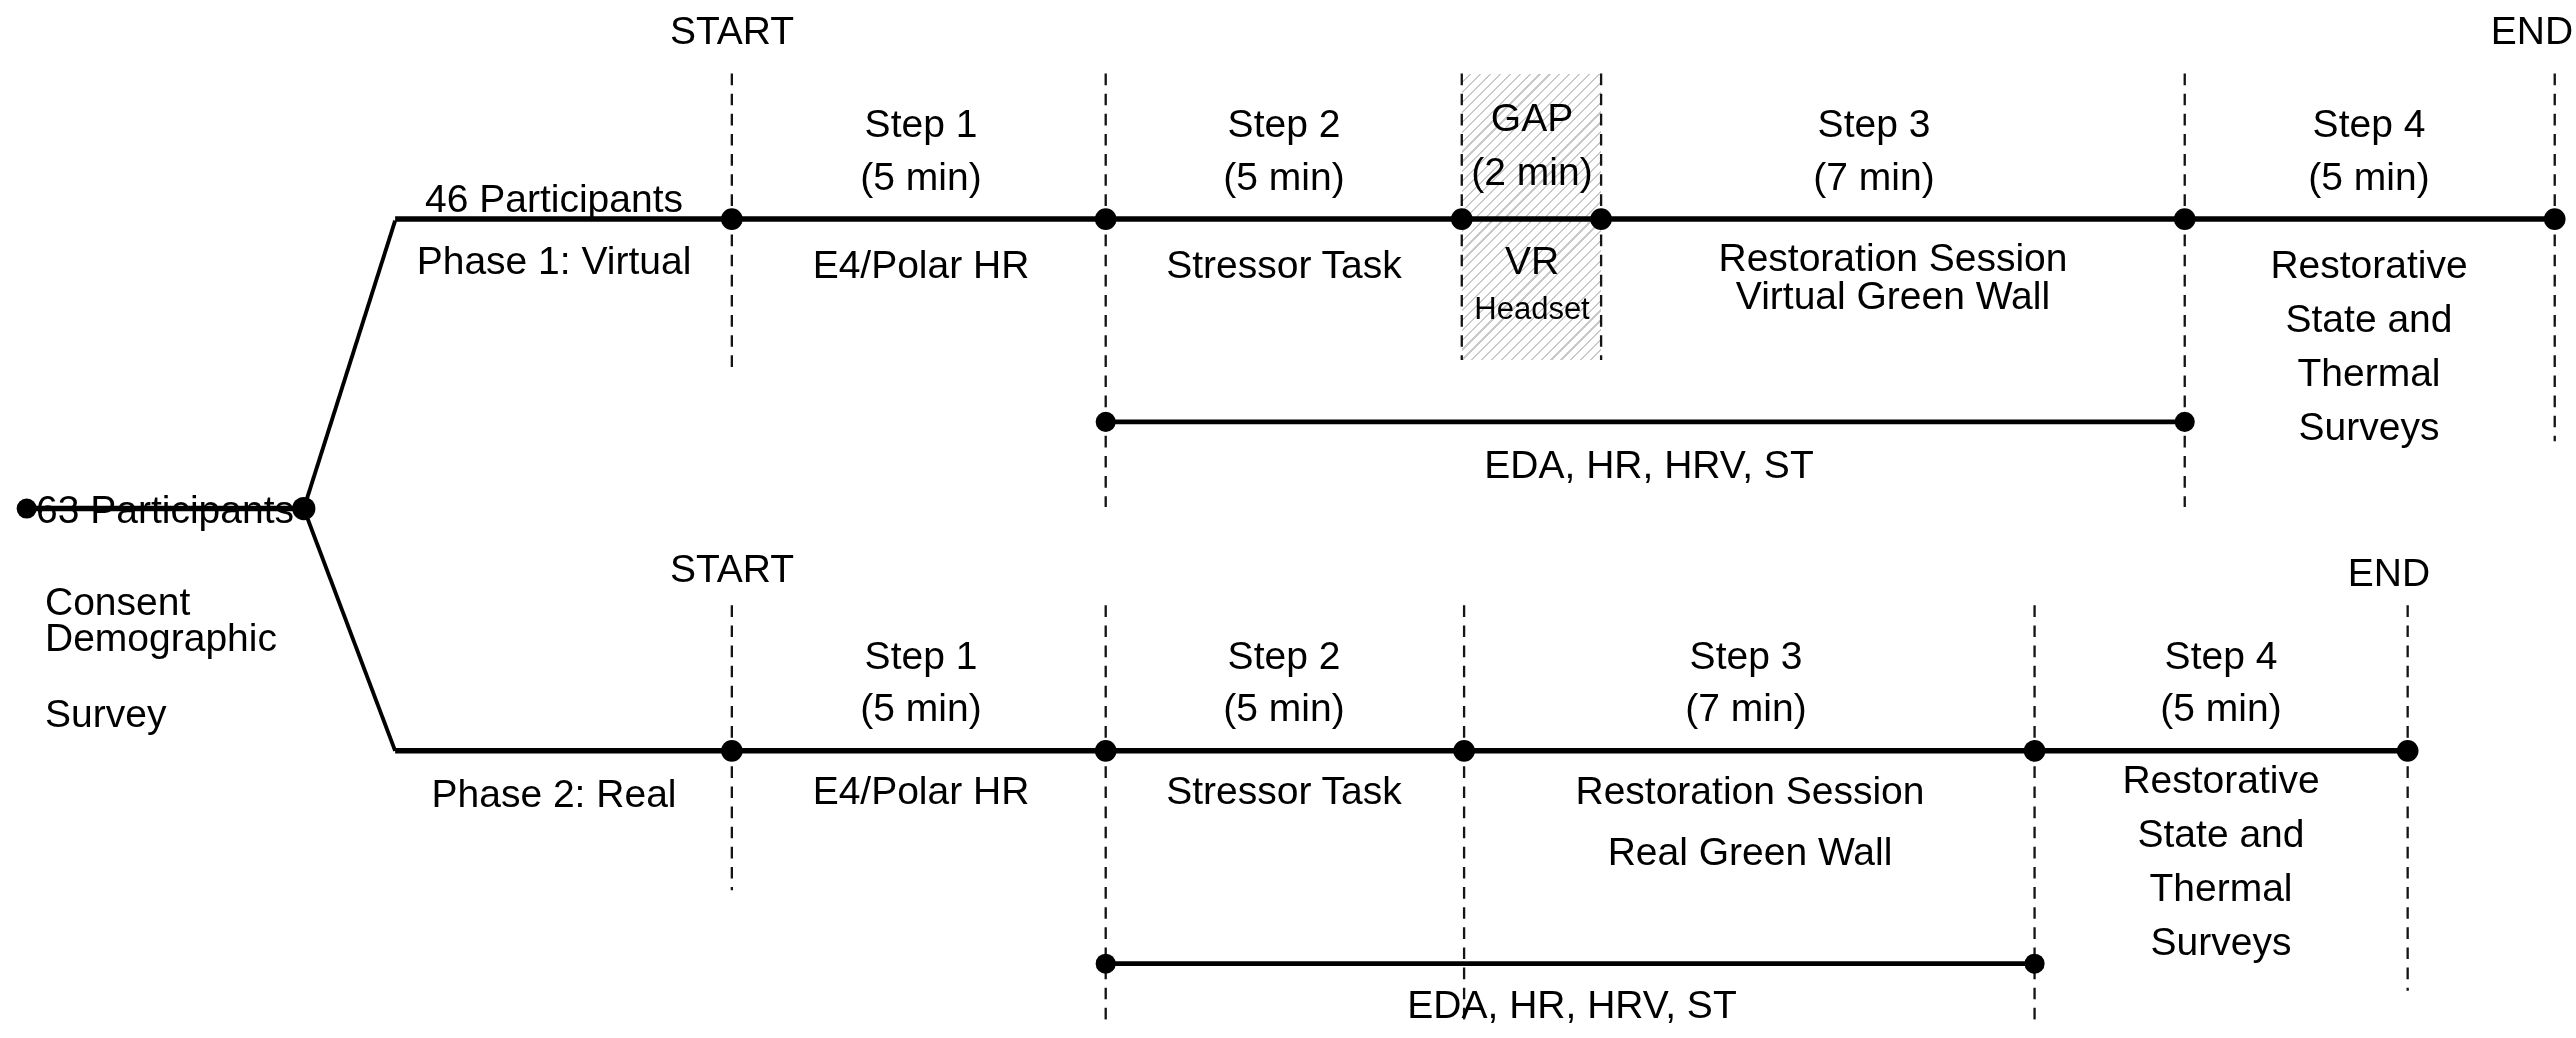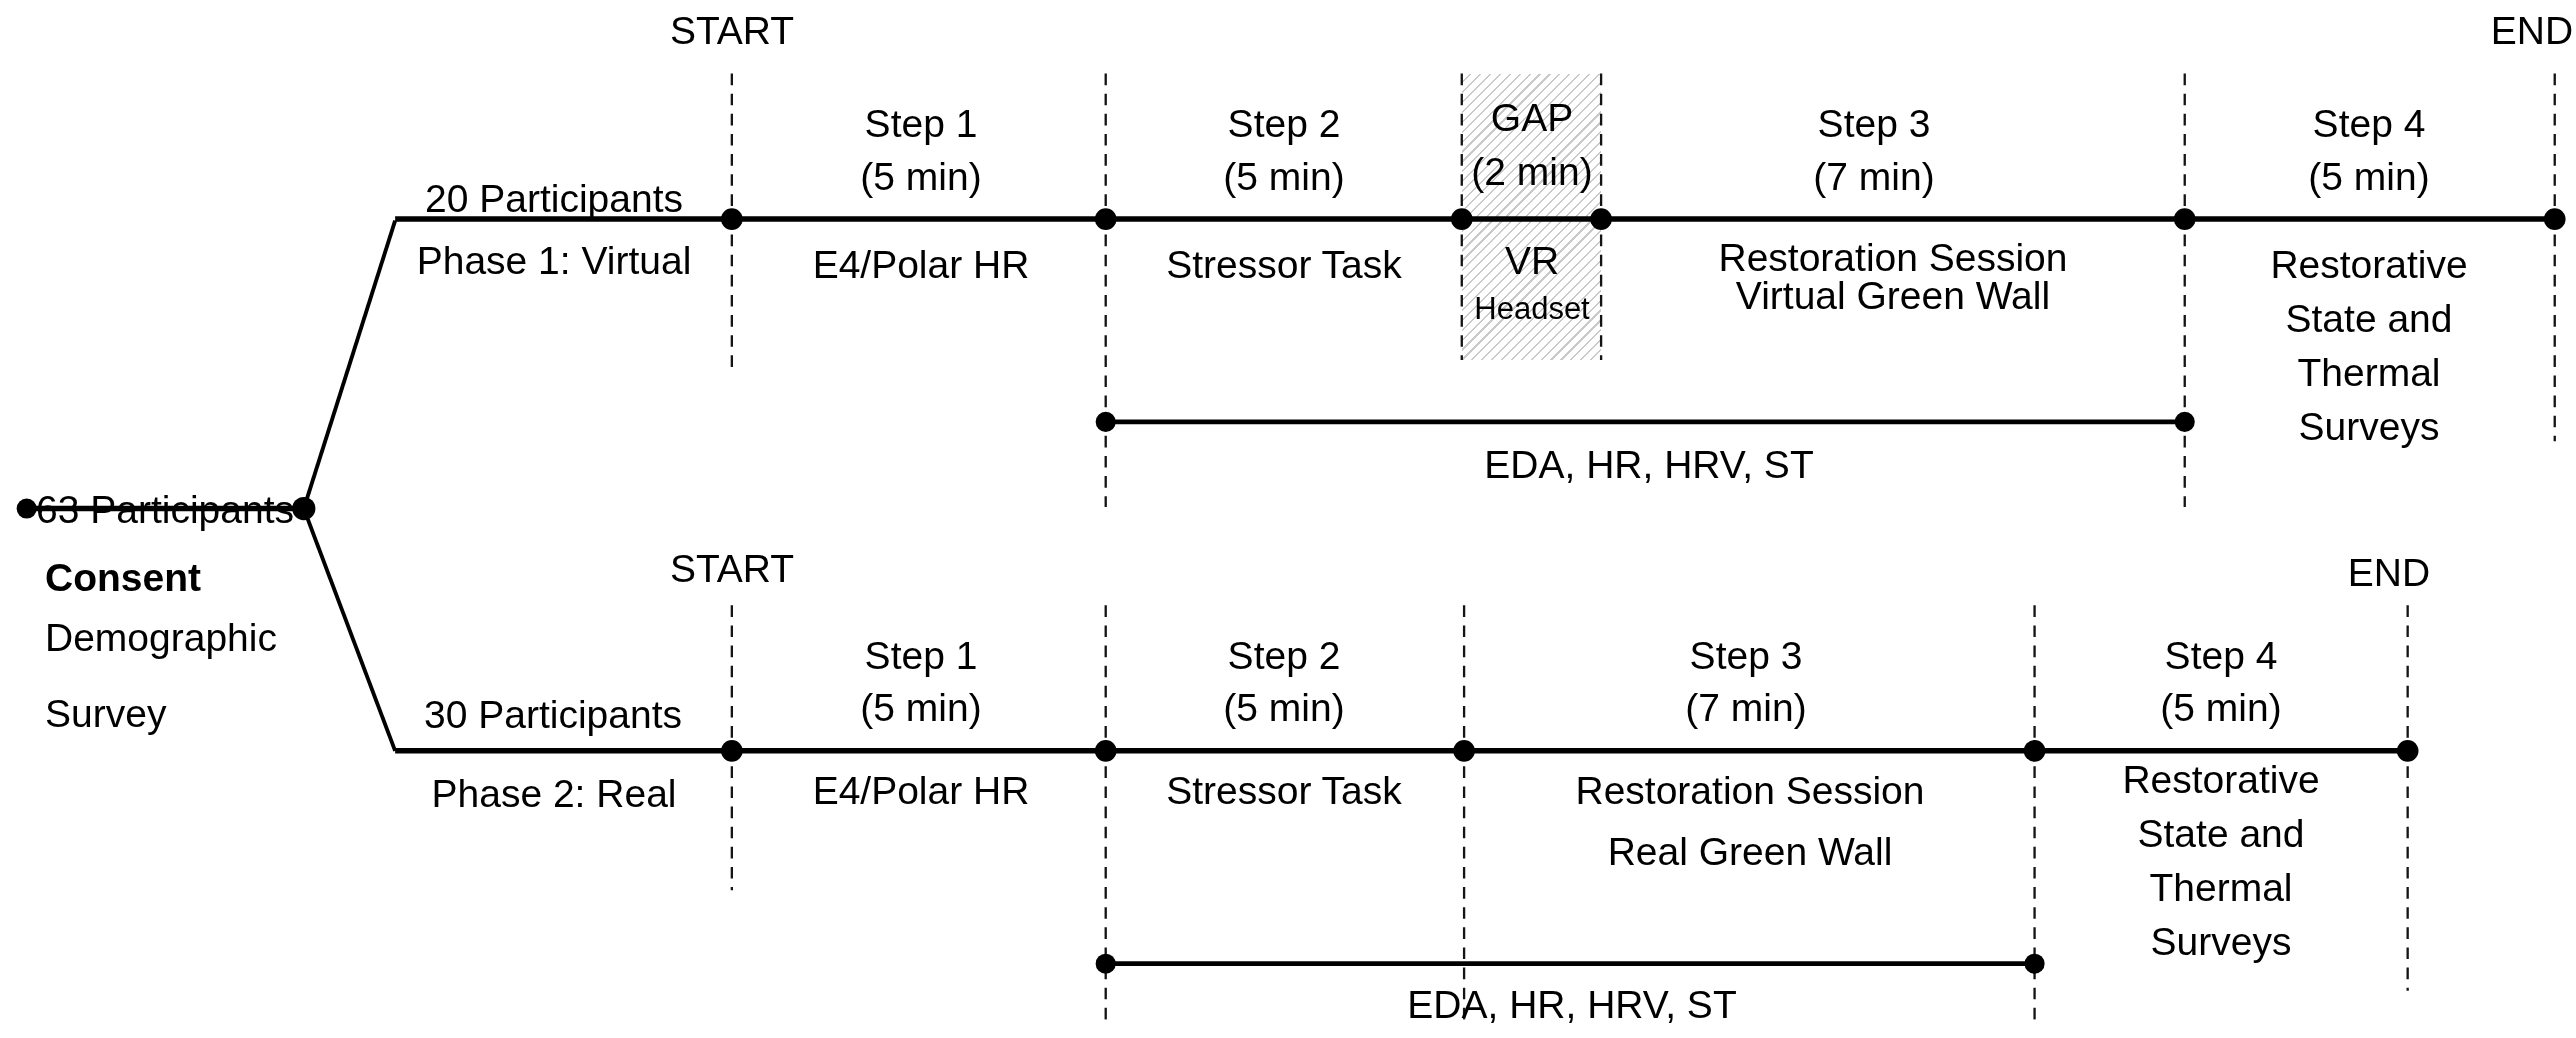--- a/index.html
+++ b/index.html
@@ -70,27 +70,27 @@
       <circle class="dot" cx="1891" cy="970" r="14"></circle>
       <circle class="dot" cx="2628" cy="970" r="14"></circle>
       <circle class="dot" cx="3110" cy="970" r="14"></circle>
       <line class="solid" stroke-width="6" x1="1428" y1="1245" x2="2628" y2="1245"></line>
       <circle class="dot" cx="1428" cy="1245" r="13"></circle>
       <circle class="dot" cx="2628" cy="1245" r="13"></circle>
     </g>
   </svg>
 
   <div class="lbl" style="left:165px; top:480px;margin-top:30px;">63 Participants</div>
-  <div class="lbl left-align" style="left:45px; top:578px;font-weight:bold;">Consent</div>
+  <div class="lbl left-align" style="left:45px; top:602px;">Consent</div>
   <div class="lbl left-align" style="left:45px; top:638px;">Demographic</div>
   <div class="lbl left-align" style="left:45px; top:714px;">Survey</div>
 
   <div class="lbl" style="left:732px;  top:31px;">START</div>
   <div class="lbl" style="left:2532px; top:31px;">END</div>
-  <div class="lbl" style="left:554px;  top:199px;">20 Participants</div>
+  <div class="lbl" style="left:554px;  top:199px;">46 Participants</div>
   <div class="lbl" style="left:554px;  top:261px;">Phase 1: Virtual</div>
 
   <div class="lbl" style="left:921px; top:124px;">Step 1</div>
   <div class="lbl" style="left:921px; top:177px;">(5 min)</div>
   <div class="lbl" style="left:921px; top:265px;">E4/Polar HR</div>
 
   <div class="lbl" style="left:1284px; top:124px;">Step 2</div>
   <div class="lbl" style="left:1284px; top:177px;">(5 min)</div>
   <div class="lbl" style="left:1284px; top:265px;">Stressor Task</div>
 
@@ -108,21 +108,20 @@
   <div class="lbl" style="left:2369px; top:177px;">(5 min)</div>
   <div class="lbl" style="left:2369px; top:265px;">Restorative</div>
   <div class="lbl" style="left:2369px; top:319px;">State and</div>
   <div class="lbl" style="left:2369px; top:373px;">Thermal</div>
   <div class="lbl" style="left:2369px; top:427px;">Surveys</div>
 
   <div class="lbl" style="left:1649px; top:465px;">EDA, HR, HRV, ST</div>
 
   <div class="lbl" style="left:732px;  top:569px;">START</div>
   <div class="lbl" style="left:2389px; top:573px;">END</div>
-  <div class="lbl" style="left:553px;  top:715px;">30 Participants</div>
   <div class="lbl" style="left:554px;  top:794px;">Phase 2: Real</div>
 
   <div class="lbl" style="left:921px; top:656px;">Step 1</div>
   <div class="lbl" style="left:921px; top:708px;">(5 min)</div>
   <div class="lbl" style="left:921px; top:791px;">E4/Polar HR</div>
 
   <div class="lbl" style="left:1284px; top:656px;">Step 2</div>
   <div class="lbl" style="left:1284px; top:708px;">(5 min)</div>
   <div class="lbl" style="left:1284px; top:791px;">Stressor Task</div>
 

